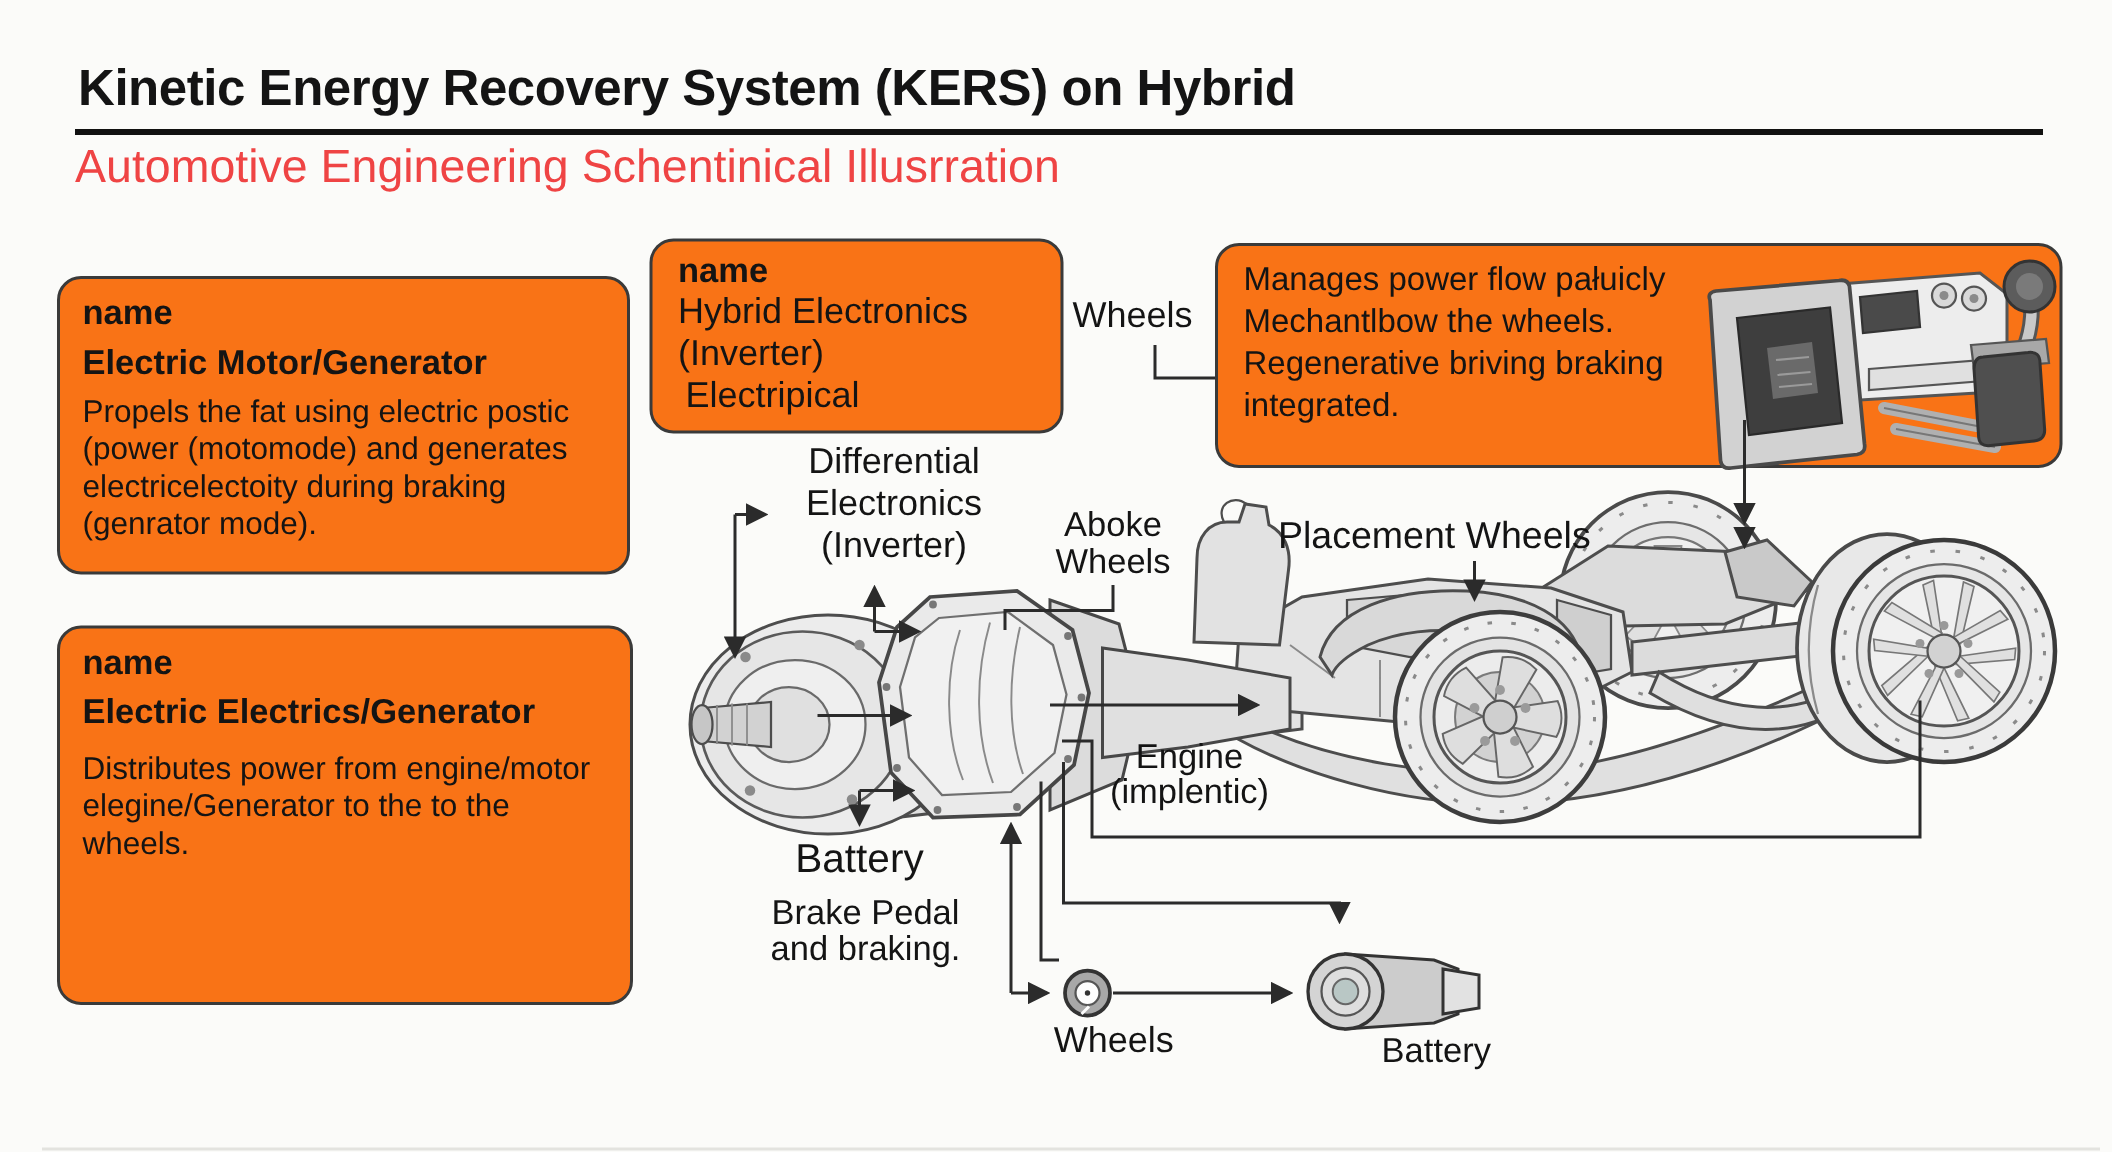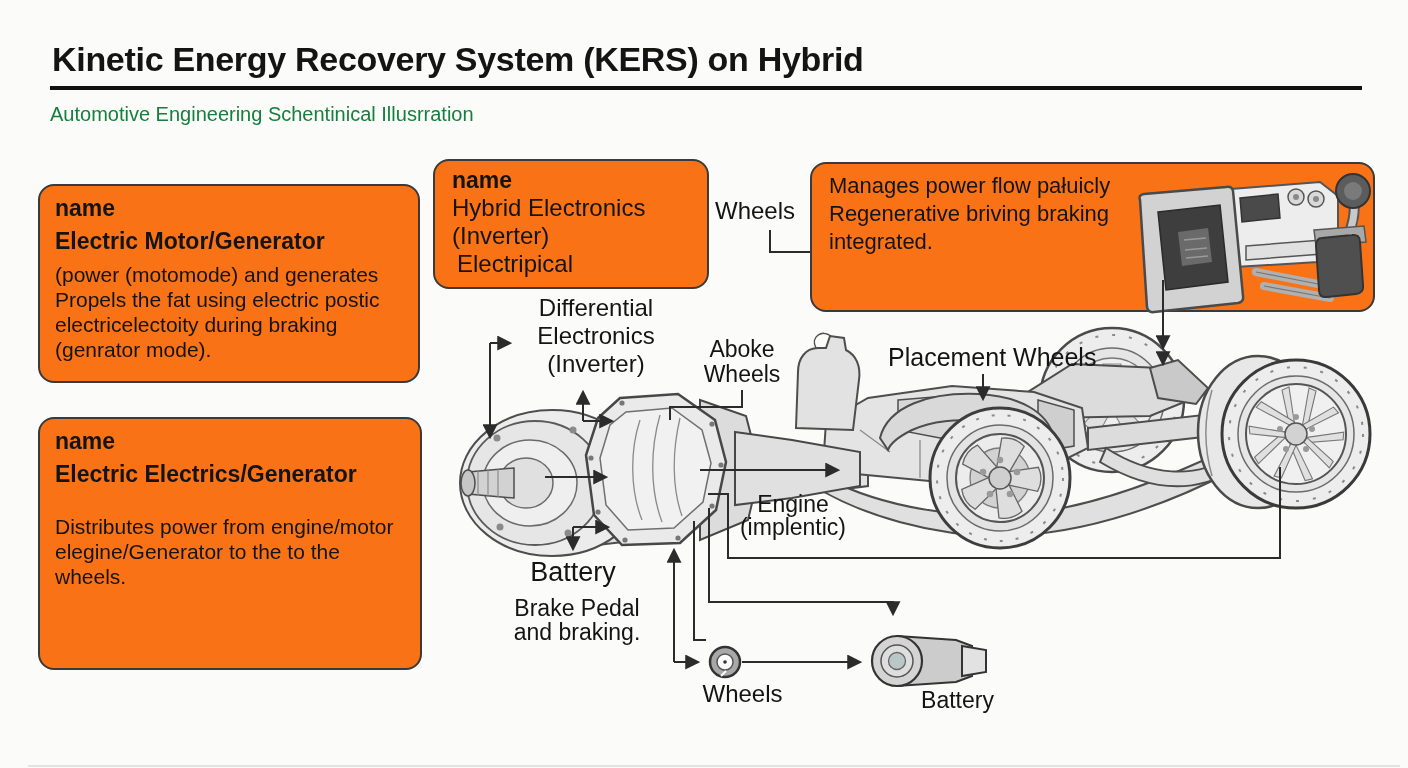--- a/index.html
+++ b/index.html
@@ -2,21 +2,21 @@
 <html><head>
 <meta charset="utf-8">
 <style>
   html,body{margin:0;padding:0;background:#e8e8e8;}
   .canvas{position:relative;width:1408px;height:768px;background:#fbfbf9;overflow:hidden;
           font-family:"Liberation Sans", sans-serif;color:#141414;text-decoration:underline;}
   .abs{position:absolute;}
   
   .title{left:52px;top:40px;font-size:34px;font-weight:bold;letter-spacing:-0.3px;white-space:nowrap;z-index:4;}
   .rule{left:50px;top:86px;width:1312px;height:4px;background:#111;z-index:4;}
-  .subtitle{left:50px;top:103px;font-size:20px;color:#15803d;white-space:nowrap;z-index:4;}
+  .subtitle{left:50px;top:93px;font-size:31px;color:#ef4444;white-space:nowrap;z-index:4;}
   
   .box{background:#f97316;border:2px solid #3a3a3a;border-radius:16px;box-sizing:border-box;z-index:1;}
   .box-h{font-size:23px;font-weight:bold;line-height:27px;}
   .box-s{font-size:23px;font-weight:bold;line-height:27px;margin-top:6px;}
   .box-b{font-size:21px;line-height:25px;margin-top:7px;}
   .b3-line{font-size:24px;line-height:28px;}
   .b4-line{font-size:22px;line-height:28px;}
   
   .lbl{z-index:3;text-align:center;}
   .lbl div{white-space:nowrap;}
@@ -29,66 +29,67 @@
 <div class="canvas">
 
   <div class="abs title">Kinetic Energy Recovery System (KERS) on Hybrid</div>
   <div class="abs rule"></div>
   <div class="abs subtitle">Automotive Engineering Schentinical Illusrration</div>
 
   <div class="abs box" style="left:38px;top:184px;width:382px;height:199px;padding:9px 15px;">
     <div class="box-h">name</div>
     <div class="box-s">Electric Motor/Generator</div>
     <div class="box-b">
+      <div>Propels the fat using electric postic</div>
       <div>(power (motomode) and generates</div>
-      <div>Propels the fat using electric postic</div>
       <div>electricelectoity during braking</div>
       <div>(genrator mode).</div>
     </div>
   </div>
 
   <div class="abs box" style="left:38px;top:417px;width:384px;height:253px;padding:9px 15px;">
     <div class="box-h">name</div>
     <div class="box-s">Electric Electrics/Generator</div>
-    <div class="box-b" style="margin-top:26px;">
+    <div class="box-b" style="margin-top:12px;">
       <div>Distributes power from engine/motor</div>
       <div>elegine/Generator to the to the</div>
       <div>wheels.</div>
     </div>
   </div>
 
   <div class="abs box" style="left:433px;top:159px;width:276px;height:130px;padding:6px 17px;">
     <div class="box-h">name</div>
     <div class="b3-line">Hybrid Electronics</div>
     <div class="b3-line">(Inverter)</div>
     <div class="b3-line" style="margin-left:5px;">Electripical</div>
   </div>
 
   <div class="abs box" style="left:810px;top:162px;width:565px;height:150px;padding:5px 17px;">
     <div style="margin-top:3px;">
       <div class="b4-line">Manages power flow pałuicly</div>
+      <div class="b4-line">Mechantlbow the wheels.</div>
       <div class="b4-line">Regenerative briving braking</div>
       <div class="b4-line">integrated.</div>
     </div>
   </div>
 
   <div class="abs lbl" style="left:700px;top:197px;width:110px;font-size:24px;">Wheels</div>
 
   <div class="abs lbl" style="left:511px;top:294px;width:170px;font-size:24px;line-height:28px;">
     <div>Differential</div>
     <div>Electronics</div>
     <div>(Inverter)</div>
   </div>
 
   <div class="abs lbl" style="left:688px;top:337px;width:108px;font-size:23px;line-height:25px;">
     <div>Aboke</div>
     <div>Wheels</div>
   </div>
 
-  <div class="abs lbl" style="left:888px;top:343px;font-size:25px;white-space:nowrap;">Placement Wheels</div>
+  <div class="abs lbl" style="left:852px;top:343px;font-size:25px;white-space:nowrap;">Placement Wheels</div>
 
   <div class="abs lbl" style="left:718px;top:493px;width:150px;font-size:23px;line-height:23px;">
     <div>Engine</div>
     <div>(implentic)</div>
   </div>
 
   <div class="abs lbl" style="left:518px;top:557px;width:110px;font-size:27px;">Battery</div>
 
   <div class="abs lbl" style="left:503px;top:596px;width:148px;font-size:23px;line-height:24px;">
     <div>Brake Pedal</div>

